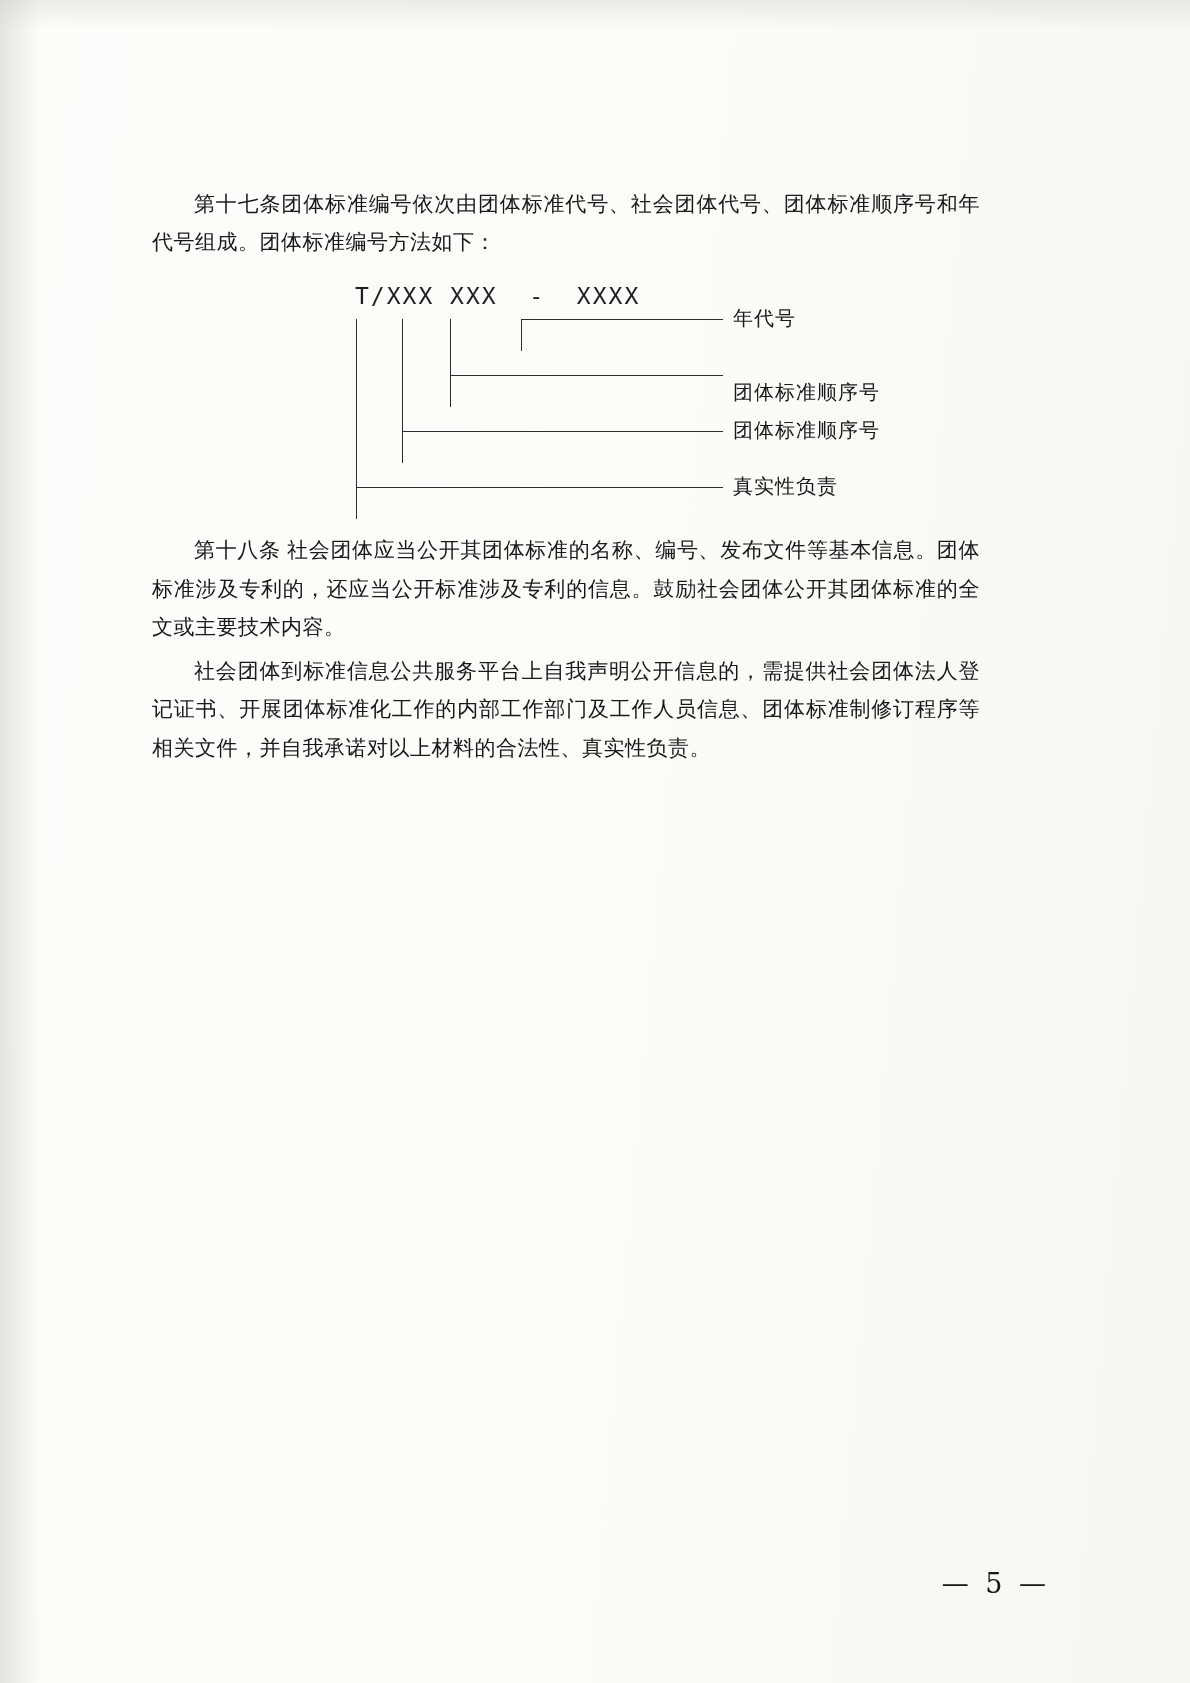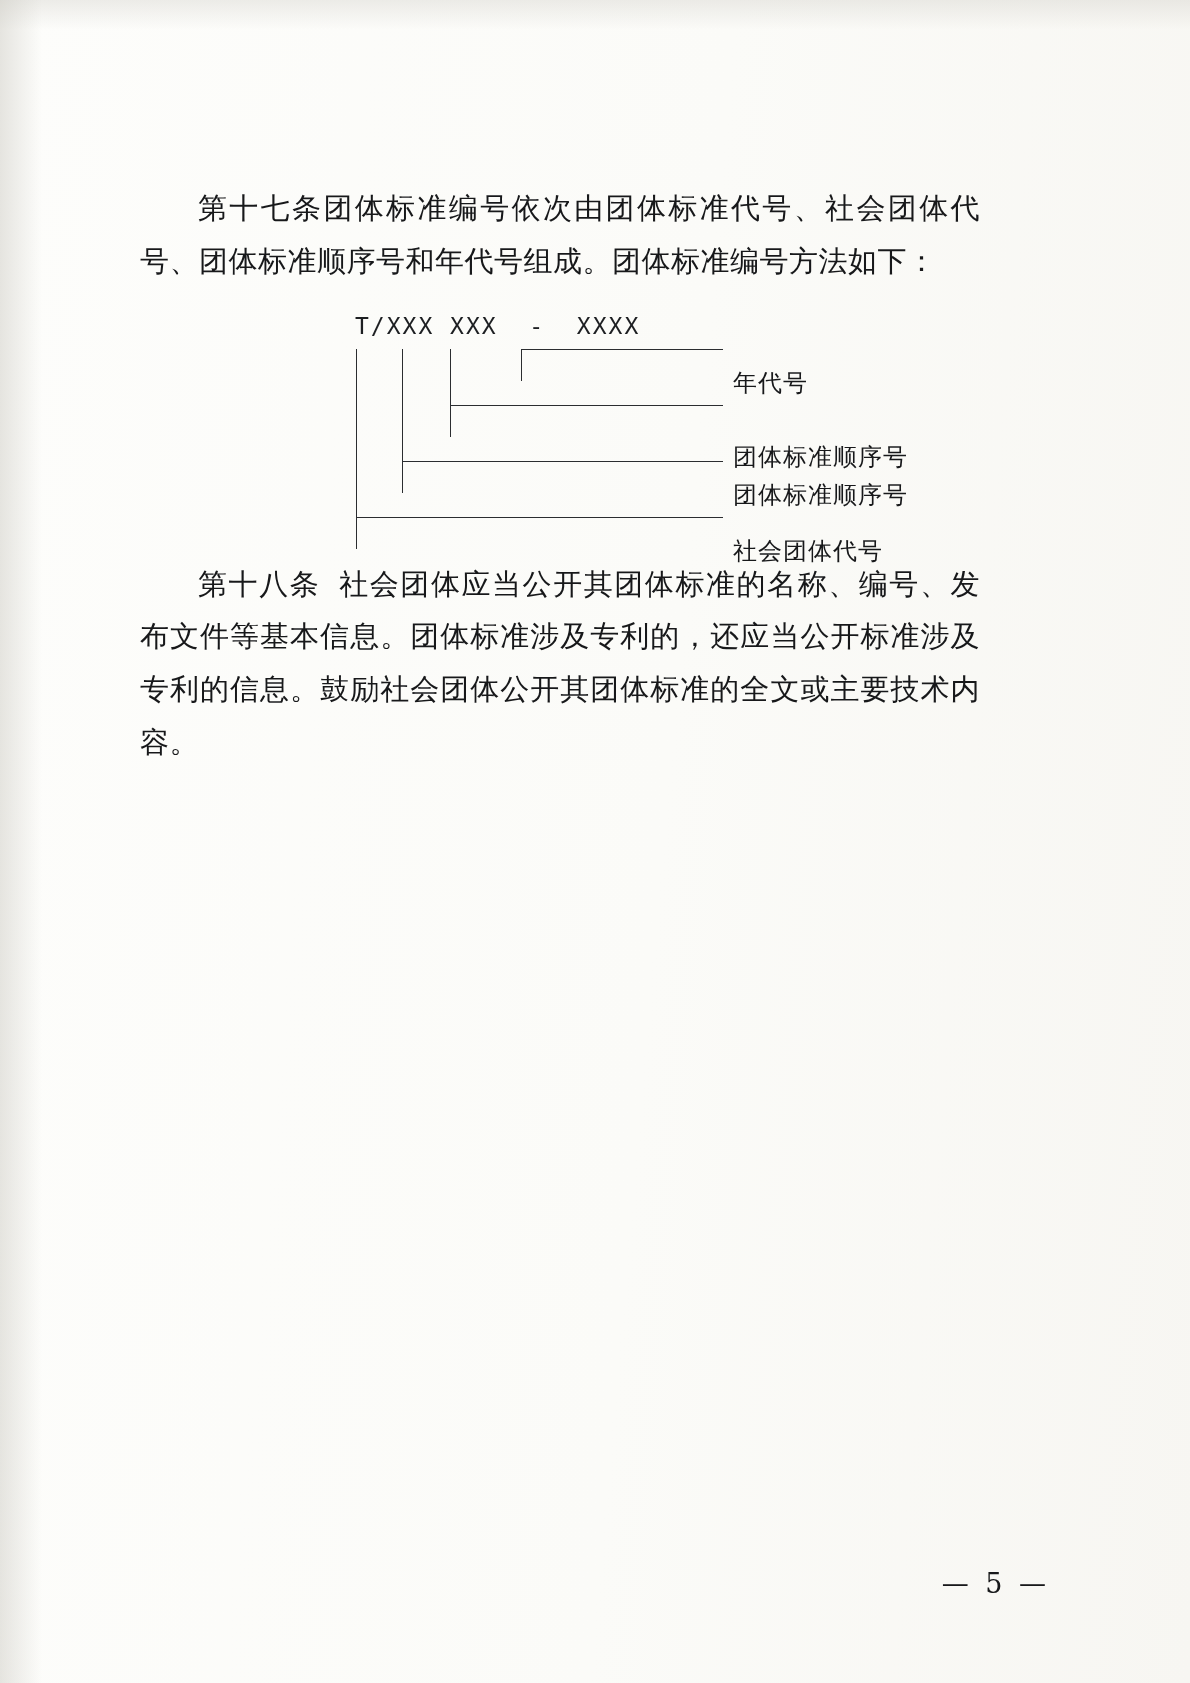--- a/index.html
+++ b/index.html
@@ -20,28 +20,28 @@
     inset: 0;
     background: linear-gradient(95deg, #fdfdfb 0%, #fbfbf8 55%, #f7f6f2 100%);
   }
   .content {
     position: absolute;
     left: 140px;
     top: 185px;
     width: 840px;
   }
   p.para {
-    margin: 0 0 6px 0;
-    font-size: 29px;
+    margin: 0 0 6px 12px;
+    font-size: 21px;
     line-height: 1.82;
     text-align: justify;
     text-indent: 2em;
     letter-spacing: 0.5px;
     color: #17181a;
-    font-family: Liberation Mono, monospace;
+    font-family: Liberation Sans, sans-serif;
   }
   p.para.tight {
     margin-bottom: 2px;
   }
   .diagram {
     position: relative;
     height: 230px;
     margin: 22px 0 18px 0;
   }
   .code-line {
@@ -50,25 +50,24 @@
     top: 0px;
     font-family: "DejaVu Sans Mono", monospace;
     font-size: 23px;
     letter-spacing: 2px;
     color: #1d1f22;
     white-space: pre;
   }
   .lbl {
     position: absolute;
     font-family: Liberation Sans, sans-serif;
-    font-size: 24px;
+    font-size: 20px;
     color: #17181a;
     white-space: nowrap;
     letter-spacing: 1px;
-    margin-top: 32px;
   }
   .leader {
     position: absolute;
     border-color: #2b2d30;
     border-style: solid;
     border-width: 0;
   }
   .leader.v {
     border-left-width: 1.4px;
   }
@@ -119,20 +118,21 @@
 
       <div class="leader v" style="left:262px; top:36px; height:144px;"></div>
       <div class="leader h" style="left:262px; top:148px; width:321px;"></div>
 
       <div class="leader v" style="left:216px; top:36px; height:200px;"></div>
       <div class="leader h" style="left:216px; top:204px; width:367px;"></div>
 
       <div class="lbl" style="left:593px; top:22px;">年代号</div>
       <div class="lbl" style="left:593px; top:96px;">团体标准顺序号</div>
       <div class="lbl" style="left:593px; top:134px;">团体标准顺序号</div>
-      <div class="lbl" style="left:593px; top:190px;">社会团体代号</div>
+      <div class="lbl" style="left:593px; top:190px;">真实性负责</div>
     </div>
 
     <p class="para">第十八条  社会团体应当公开其团体标准的名称、编号、发布文件等基本信息。团体标准涉及专利的，还应当公开标准涉及专利的信息。鼓励社会团体公开其团体标准的全文或主要技术内容。</p>
+    <p class="para">社会团体到标准信息公共服务平台上自我声明公开信息的，需提供社会团体法人登记证书、开展团体标准化工作的内部工作部门及工作人员信息、团体标准制修订程序等相关文件，并自我承诺对以上材料的合法性、真实性负责。</p>
   </div>
 
   <div class="footer">— 5 —</div>
 </div>
 
 </body></html>

